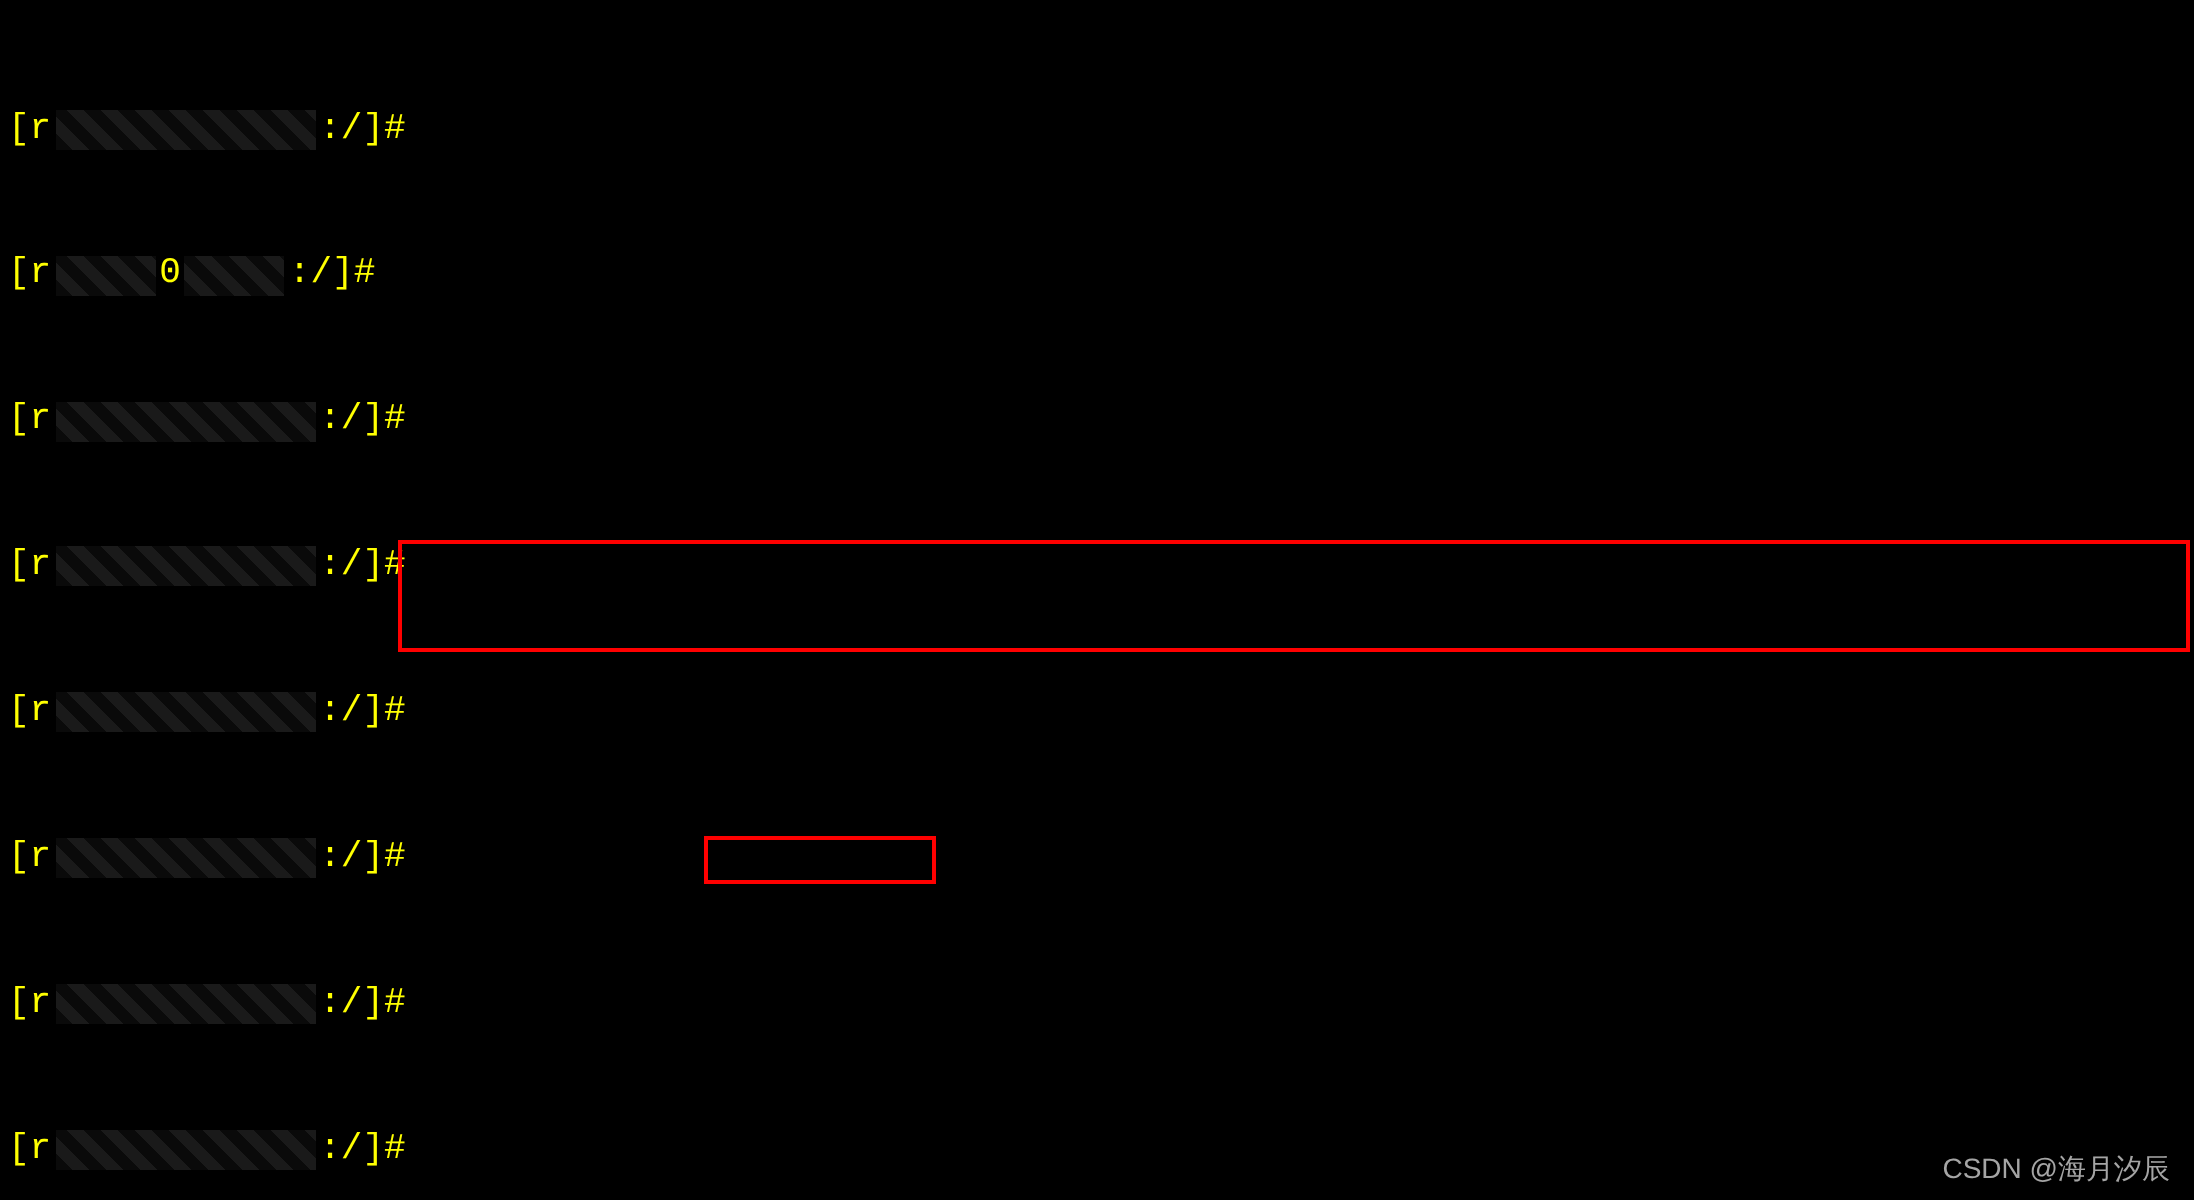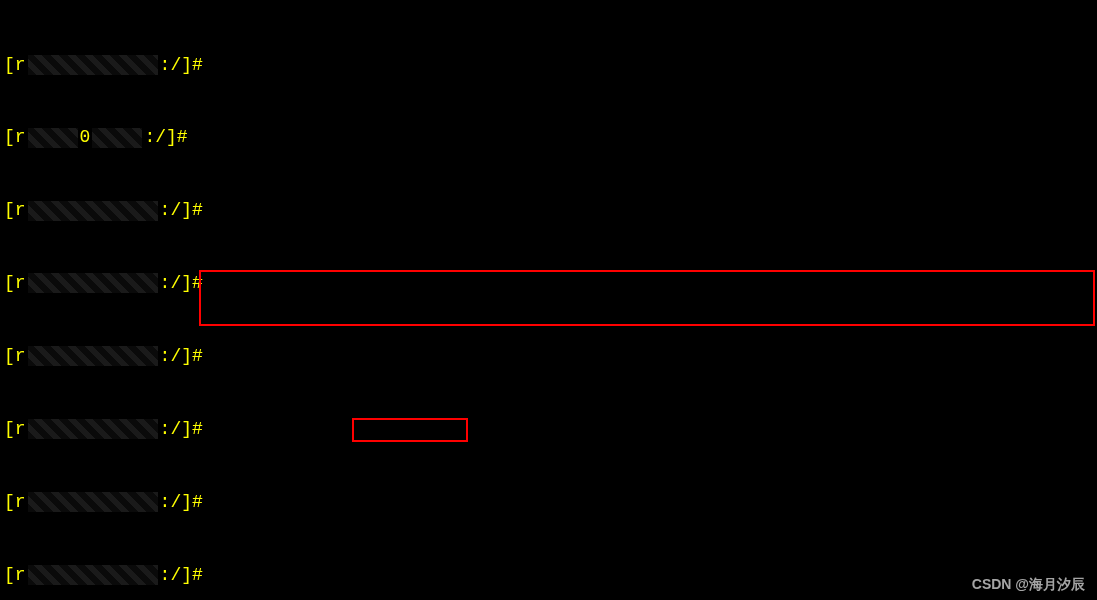--- a/index.html
+++ b/index.html
@@ -45,21 +45,20 @@
       height: 24px;
       pointer-events: none;
     }
     .watermark {
       position: absolute;
       right: 12px;
       bottom: 6px;
       color: rgba(220,220,220,0.75);
       font-family: Arial, sans-serif;
       font-size: 14px;
-      font-weight: bold;
     }
   </style>
 </head>
 <body>
 
 <div class="term">
   <div class="prompt-line"><span class="yellow">[r</span><span class="mosaic mosaic-lg"></span><span class="yellow">:/]#</span></div>
   <div class="prompt-line"><span class="yellow">[r</span><span class="mosaic mosaic-sm"></span><span class="yellow">0</span><span class="mosaic mosaic-sm"></span><span class="yellow">:/]#</span></div>
   <div class="prompt-line"><span class="yellow">[r</span><span class="mosaic mosaic-lg"></span><span class="yellow">:/]#</span></div>
   <div class="prompt-line"><span class="yellow">[r</span><span class="mosaic mosaic-lg"></span><span class="yellow">:/]#</span></div>

